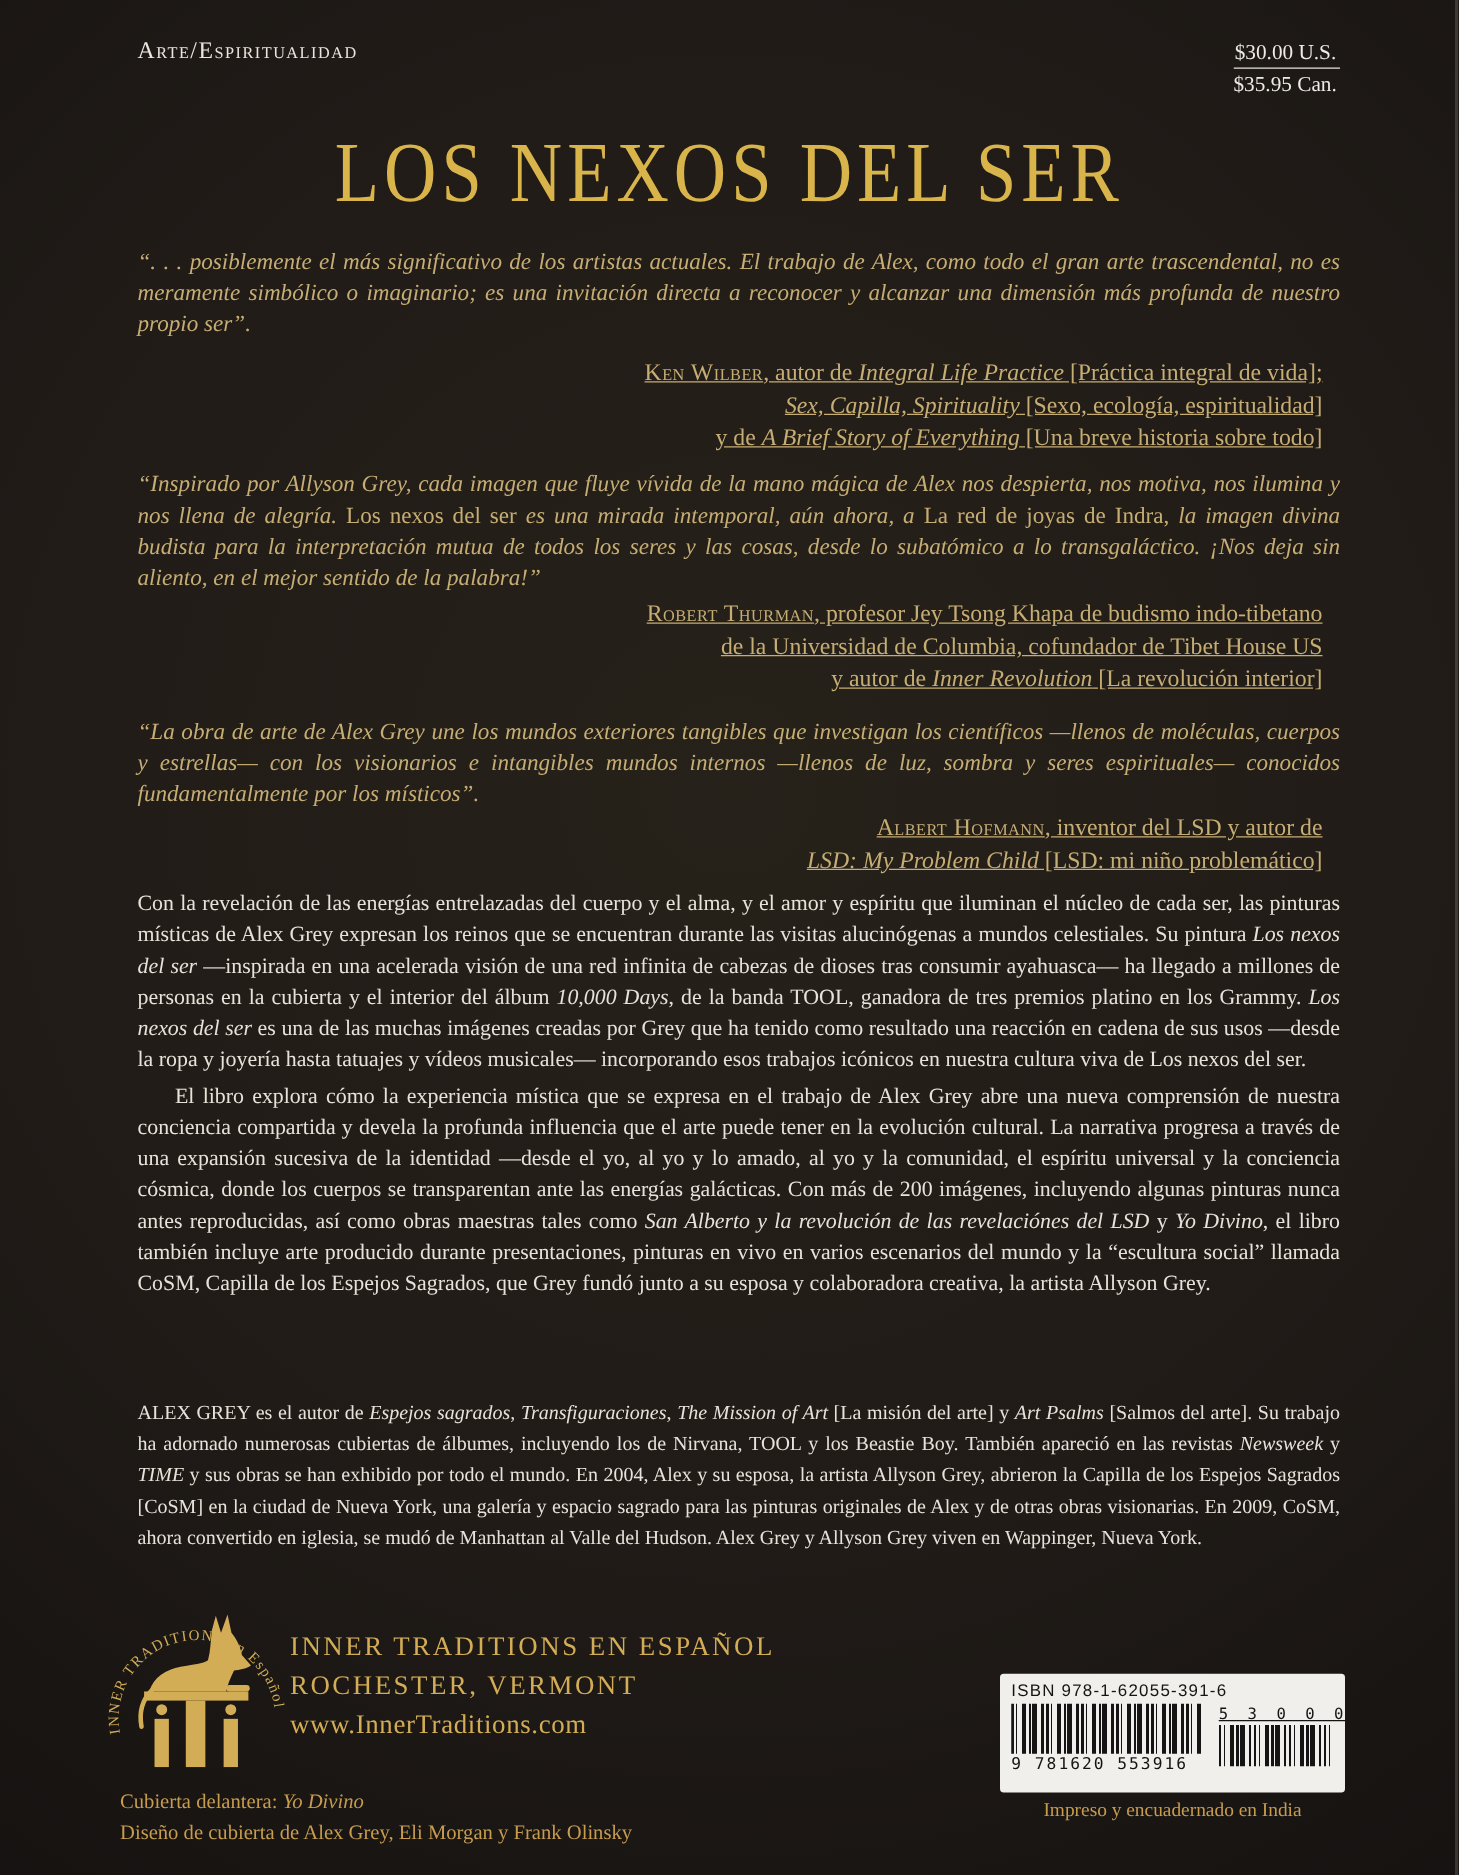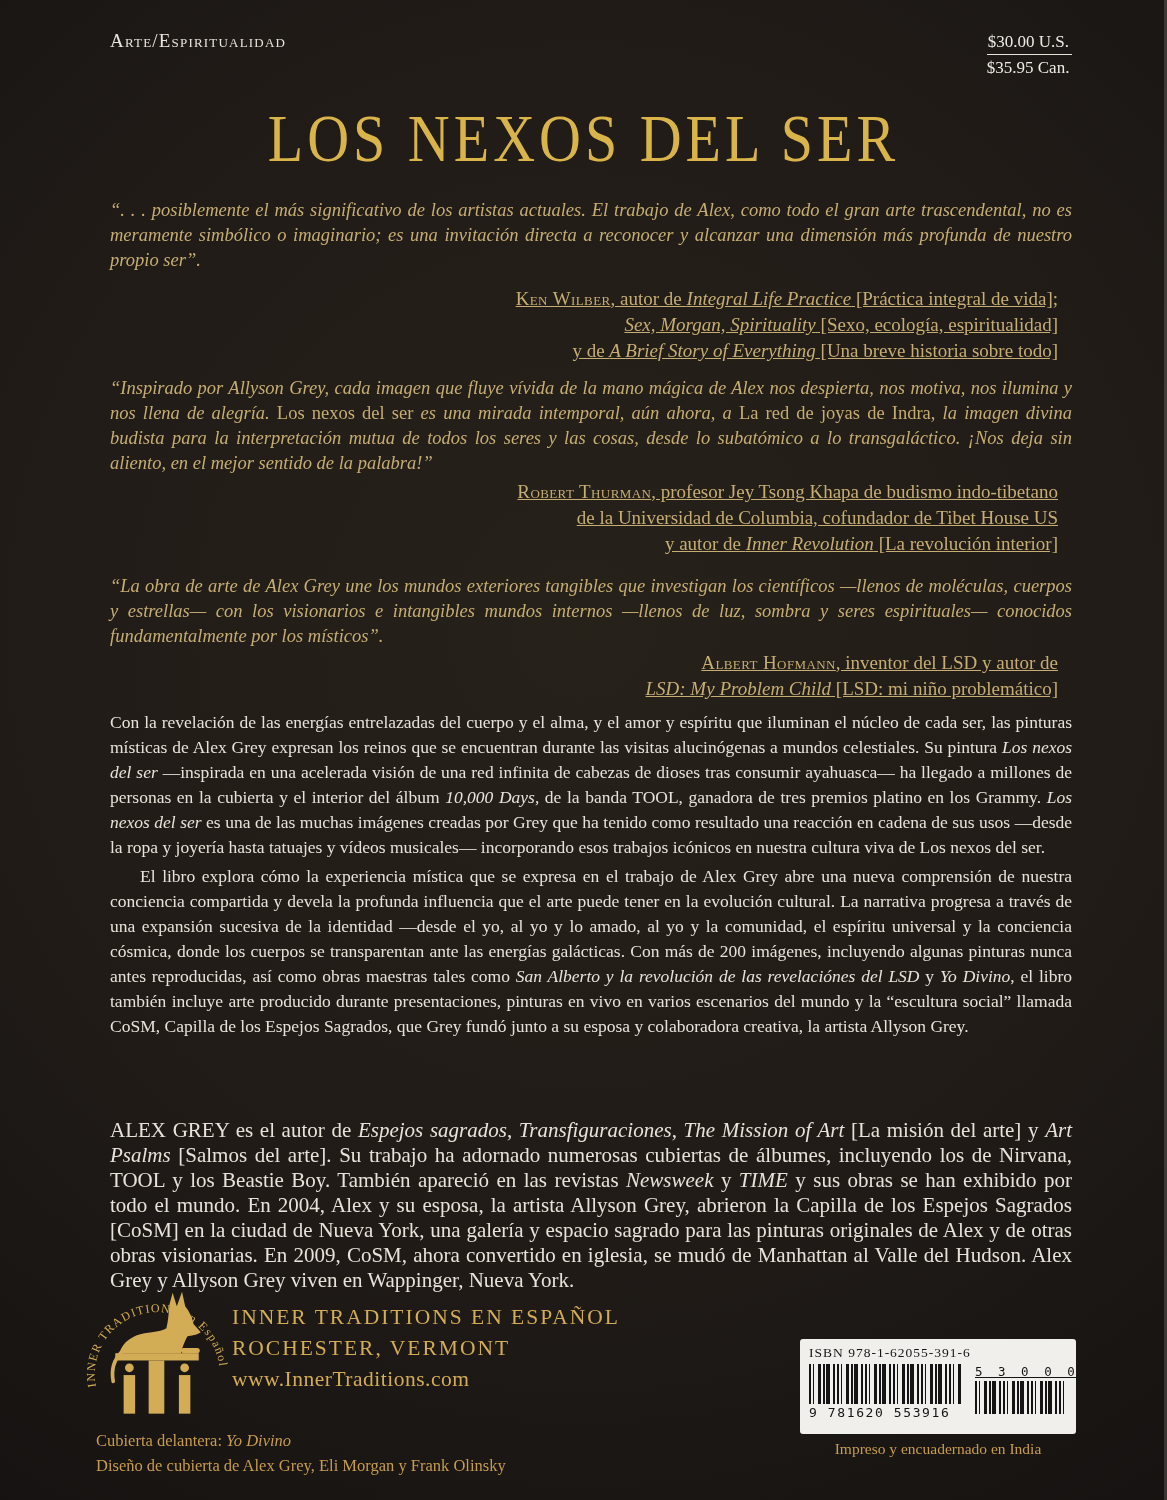--- a/index.html
+++ b/index.html
@@ -20,32 +20,32 @@
          font-size:58px;letter-spacing:4px;transform:scaleY(1.18);transform-origin:50% 0;white-space:nowrap;}
   
   .quote{position:absolute;left:110px;width:962px;color:#c6ad74;font-size:18.5px;line-height:25px;text-align:justify;}
   .attr{position:absolute;left:110px;width:948px;color:#c6ad74;font-size:19px;line-height:26px;text-align:right;text-decoration:underline;}
   .seg-i{font-style:italic;}
   .seg-sc{font-variant:small-caps;letter-spacing:.4px;}
   
   .body-copy{position:absolute;top:710px;left:110px;width:962px;color:#e8e3da;font-size:17.5px;line-height:25px;text-align:justify;}
   .body-copy p{margin:0;}
   .body-copy p.indent{text-indent:30px;margin-top:4px;}
-  .bio{position:absolute;top:1118px;left:110px;width:962px;color:#e8e3da;font-size:21px;line-height:25px;text-align:justify;}
+  .bio{position:absolute;top:1118px;left:110px;width:962px;color:#e8e3da;font-size:16px;line-height:25px;text-align:justify;}
   
   .logo{position:absolute;left:84px;top:1276px;width:146px;height:146px;}
   .pub-text{position:absolute;left:232px;top:1302px;color:#d3ad55;}
   .pub-name,.pub-loc{font-size:21.5px;letter-spacing:2px;line-height:31px;}
   .pub-web{font-size:21.5px;letter-spacing:.5px;line-height:31px;}
   
   .credits{position:absolute;left:96px;top:1428px;color:#c79c4f;font-size:16.5px;line-height:25px;}
   
   .barcode-box{position:absolute;left:800px;top:1339px;width:276px;height:95px;background:#f1efeb;border-radius:3px;
                padding:6px 9px 4px;box-sizing:border-box;}
-  .isbn{font-family:Liberation Serif, serif;font-size:13.5px;letter-spacing:1px;color:#141414;white-space:nowrap;}
+  .isbn{font-family:Liberation Sans, sans-serif;font-size:13.5px;letter-spacing:1px;color:#141414;white-space:nowrap;}
   .bars-row{display:flex;justify-content:space-between;margin-top:3px;}
   .bars{background-image:repeating-linear-gradient(90deg,
       #141414 0 2px, transparent 2px 4px,
       #141414 4px 5px, transparent 5px 9px,
       #141414 9px 12px, transparent 12px 14px,
       #141414 14px 16px, transparent 16px 17px,
       #141414 17px 21px, transparent 21px 24px,
       #141414 24px 26px, transparent 26px 28px);}
   .ean{width:152px;}
   .ean .bars{height:40px;}
@@ -66,21 +66,21 @@
       <span class="price-us">$30.00 U.S.</span>
       <span class="price-can">$35.95 Can.</span>
     </div>
   </div>
 
   <div class="title">LOS NEXOS DEL SER</div>
 
   <div class="quote" style="top:198px;"><span class="seg-i">“. . . posiblemente el más significativo de los artistas actuales. El trabajo de Alex, como todo el gran arte trascendental, no es meramente simbólico o imaginario; es una invitación directa a reconocer y alcanzar una dimensión más profunda de nuestro propio ser”.</span></div>
   <div class="attr" style="top:286px;">
     <div><span class="seg-sc">Ken Wilber</span><span>, autor de </span><span class="seg-i">Integral Life Practice</span><span> [Práctica integral de vida];</span></div>
-    <div><span class="seg-i">Sex, Morgan, Spirituality</span><span> [Sexo, ecología, espiritualidad]</span></div>
+    <div><span class="seg-i">Sex, Capilla, Spirituality</span><span> [Sexo, ecología, espiritualidad]</span></div>
     <div><span>y de </span><span class="seg-i">A Brief Story of Everything</span><span> [Una breve historia sobre todo]</span></div>
   </div>
 
   <div class="quote" style="top:376px;"><span class="seg-i">“Inspirado por Allyson Grey, cada imagen que fluye vívida de la mano mágica de Alex nos despierta, nos motiva, nos ilumina y nos llena de alegría. </span><span>Los nexos del ser</span><span class="seg-i"> es una mirada intemporal, aún ahora, a </span><span>La red de joyas de Indra,</span><span class="seg-i"> la imagen divina budista para la interpretación mutua de todos los seres y las cosas, desde lo subatómico a lo transgaláctico. ¡Nos deja sin aliento, en el mejor sentido de la palabra!”</span></div>
   <div class="attr" style="top:479px;">
     <div><span class="seg-sc">Robert Thurman</span><span>, profesor Jey Tsong Khapa de budismo indo-tibetano</span></div>
     <div><span>de la Universidad de Columbia, cofundador de Tibet House US</span></div>
     <div><span>y autor de </span><span class="seg-i">Inner Revolution</span><span> [La revolución interior]</span></div>
   </div>
 

